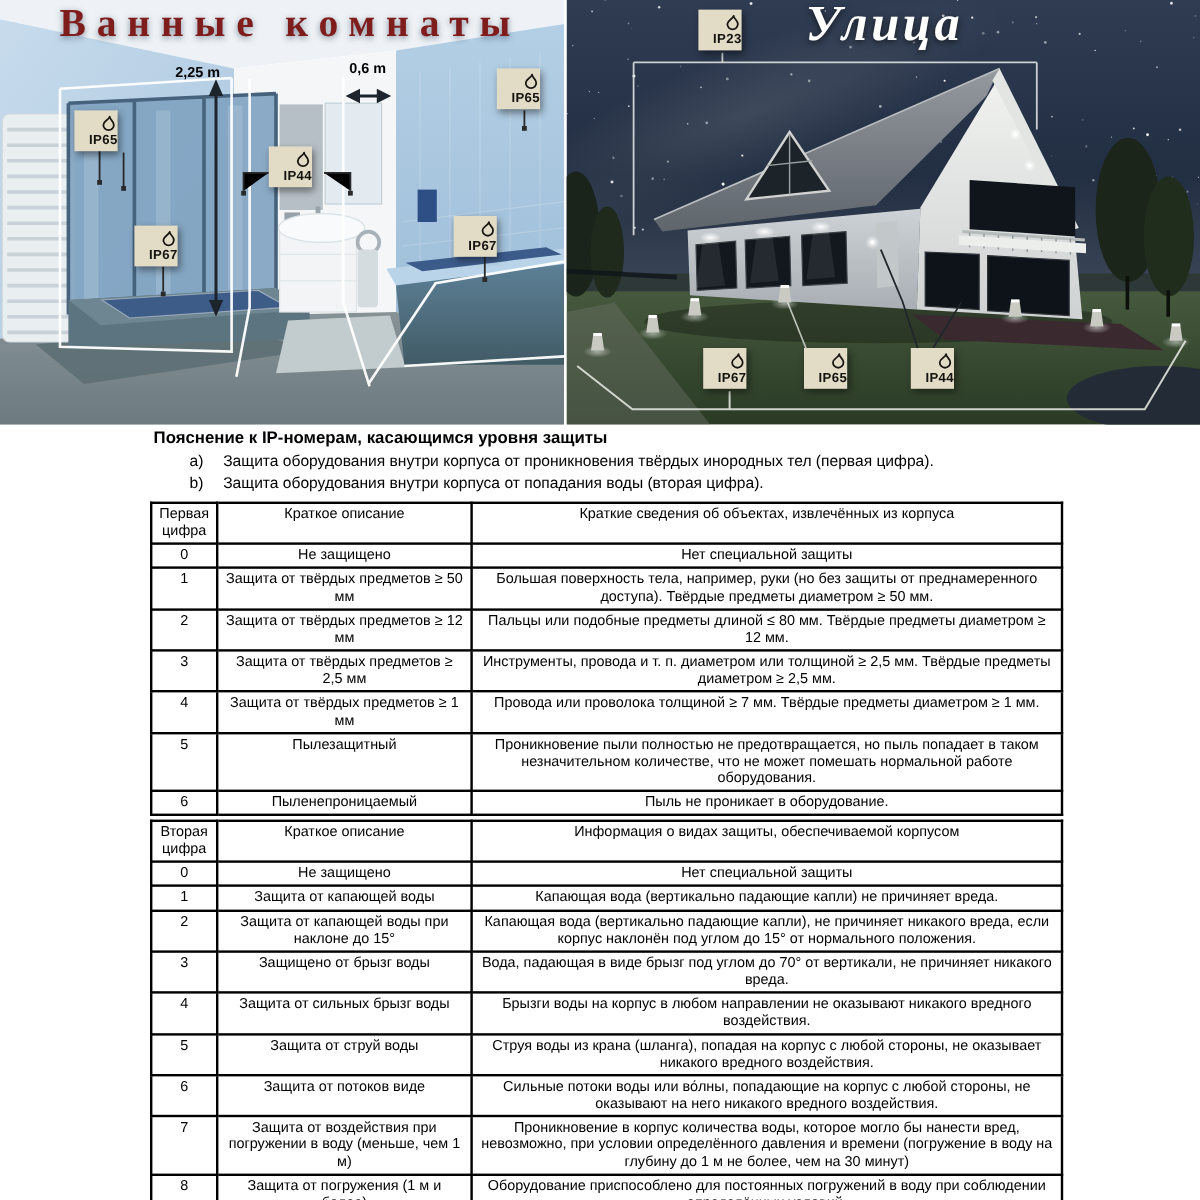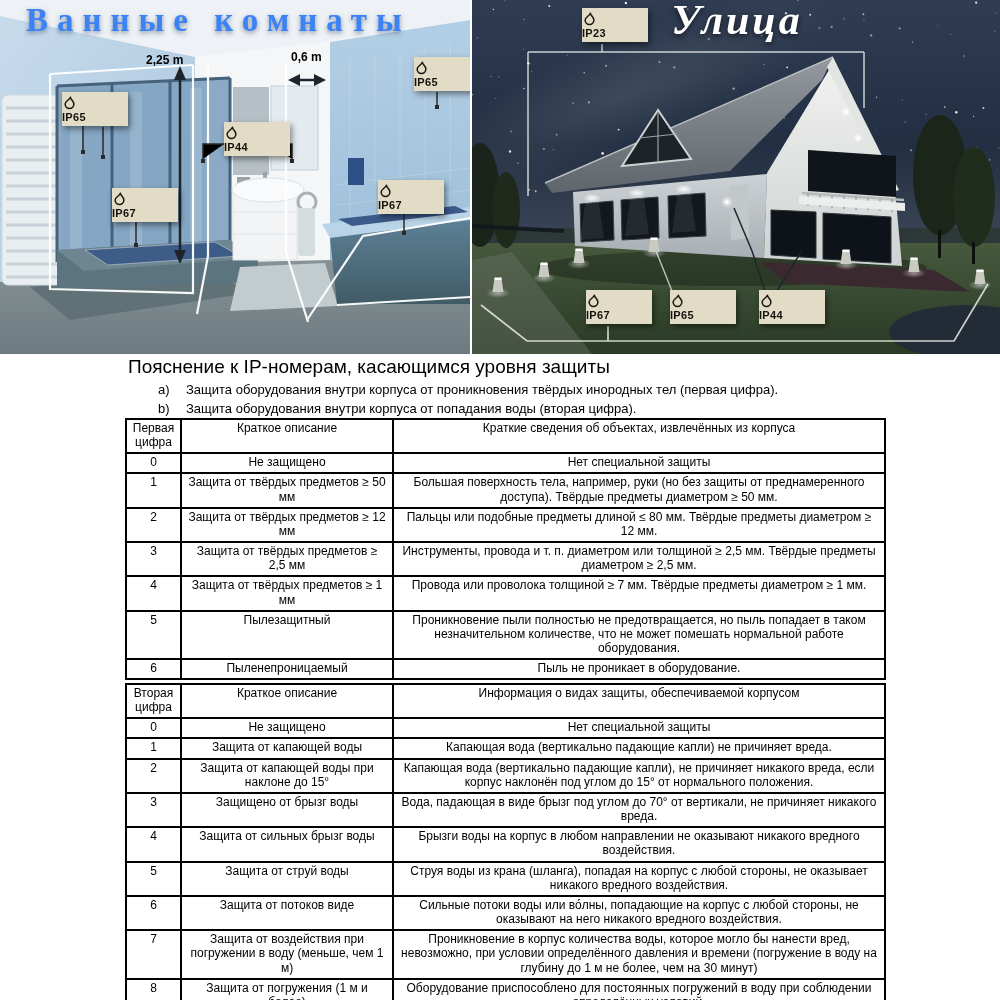--- a/index.html
+++ b/index.html
@@ -2,33 +2,33 @@
 <html><head>
 <meta charset="utf-8">
 <style>
   html,body{margin:0;padding:0;background:#fff}
   .page{position:relative;width:1000px;height:1000px;background:#fff;overflow:hidden;font-family:"Liberation Sans",sans-serif}
   .scene-row{position:absolute;left:0;top:0;width:1000px;height:354px;background:#fff}
   .panel{position:absolute;top:0;height:354px;overflow:hidden}
   .panel-bath{left:0;width:470px}
   .panel-street{left:472px;width:528px}
   .panel svg.scene{position:absolute;left:0;top:0}
-  .title-bath{position:absolute;left:26px;top:2px;width:432px;
-    font:bold 33px "Liberation Serif",serif;color:#3b82f6;letter-spacing:9px;white-space:nowrap;
+  .title-bath{position:absolute;left:26px;top:2px;width:432px;text-align:center;
+    font:bold 33px "Liberation Serif",serif;color:#7f1d1d;letter-spacing:9px;white-space:nowrap;
     text-shadow:0 2px 5px rgba(40,60,85,.55);z-index:6}
   .title-street{position:absolute;left:150px;top:-4px;width:230px;text-align:center;
     font:bold italic 42px "Liberation Serif",serif;color:#fff;letter-spacing:3px;
     text-shadow:0 2px 6px rgba(0,0,0,.65);z-index:6}
-  .badge{position:absolute;width:66px;background:#e2dcc7;box-shadow:2px 3px 6px rgba(0,0,0,.45);
-    display:flex;flex-direction:column;align-items:flex-start;padding:3px 0;z-index:5}
+  .badge{position:absolute;width:36px;background:#e2dcc7;box-shadow:2px 3px 6px rgba(0,0,0,.45);
+    display:flex;flex-direction:column;align-items:flex-end;padding:3px 0;z-index:5}
   .badge svg{width:15px;height:15px;stroke:#191610;stroke-width:2.4;fill:none;stroke-linejoin:round}
   .badge-label{font:bold 11px "Liberation Sans",sans-serif;color:#15130e;letter-spacing:.3px;margin-top:1px}
   .measure{position:absolute;font:bold 12px "Liberation Sans",sans-serif;color:#000000;z-index:6}
   .explain{position:absolute;left:128px;top:356px;width:830px;color:#000}
-  .explain-h{font-weight:normal;font-size:19px}
+  .explain-h{font-weight:bold;font-size:14px}
   .explain-item{display:flex;margin-top:4px;font-size:13px}
   .explain-item .mk{width:28px;margin-left:30px;flex:none}
   .tbl{position:absolute;left:125px;width:761px;border-collapse:collapse;table-layout:fixed;background:#fff}
   .tbl td,.tbl th{border:2px solid #000;font:12px/1.18 "Liberation Sans",sans-serif;font-weight:normal;
     text-align:center;vertical-align:top;padding:1px 5px 3px;overflow-wrap:break-word}
   #table1{top:418px}
   #table2{top:683px}
   .hidden-defs{position:absolute;width:0;height:0;overflow:hidden}
 </style>
 </head>

